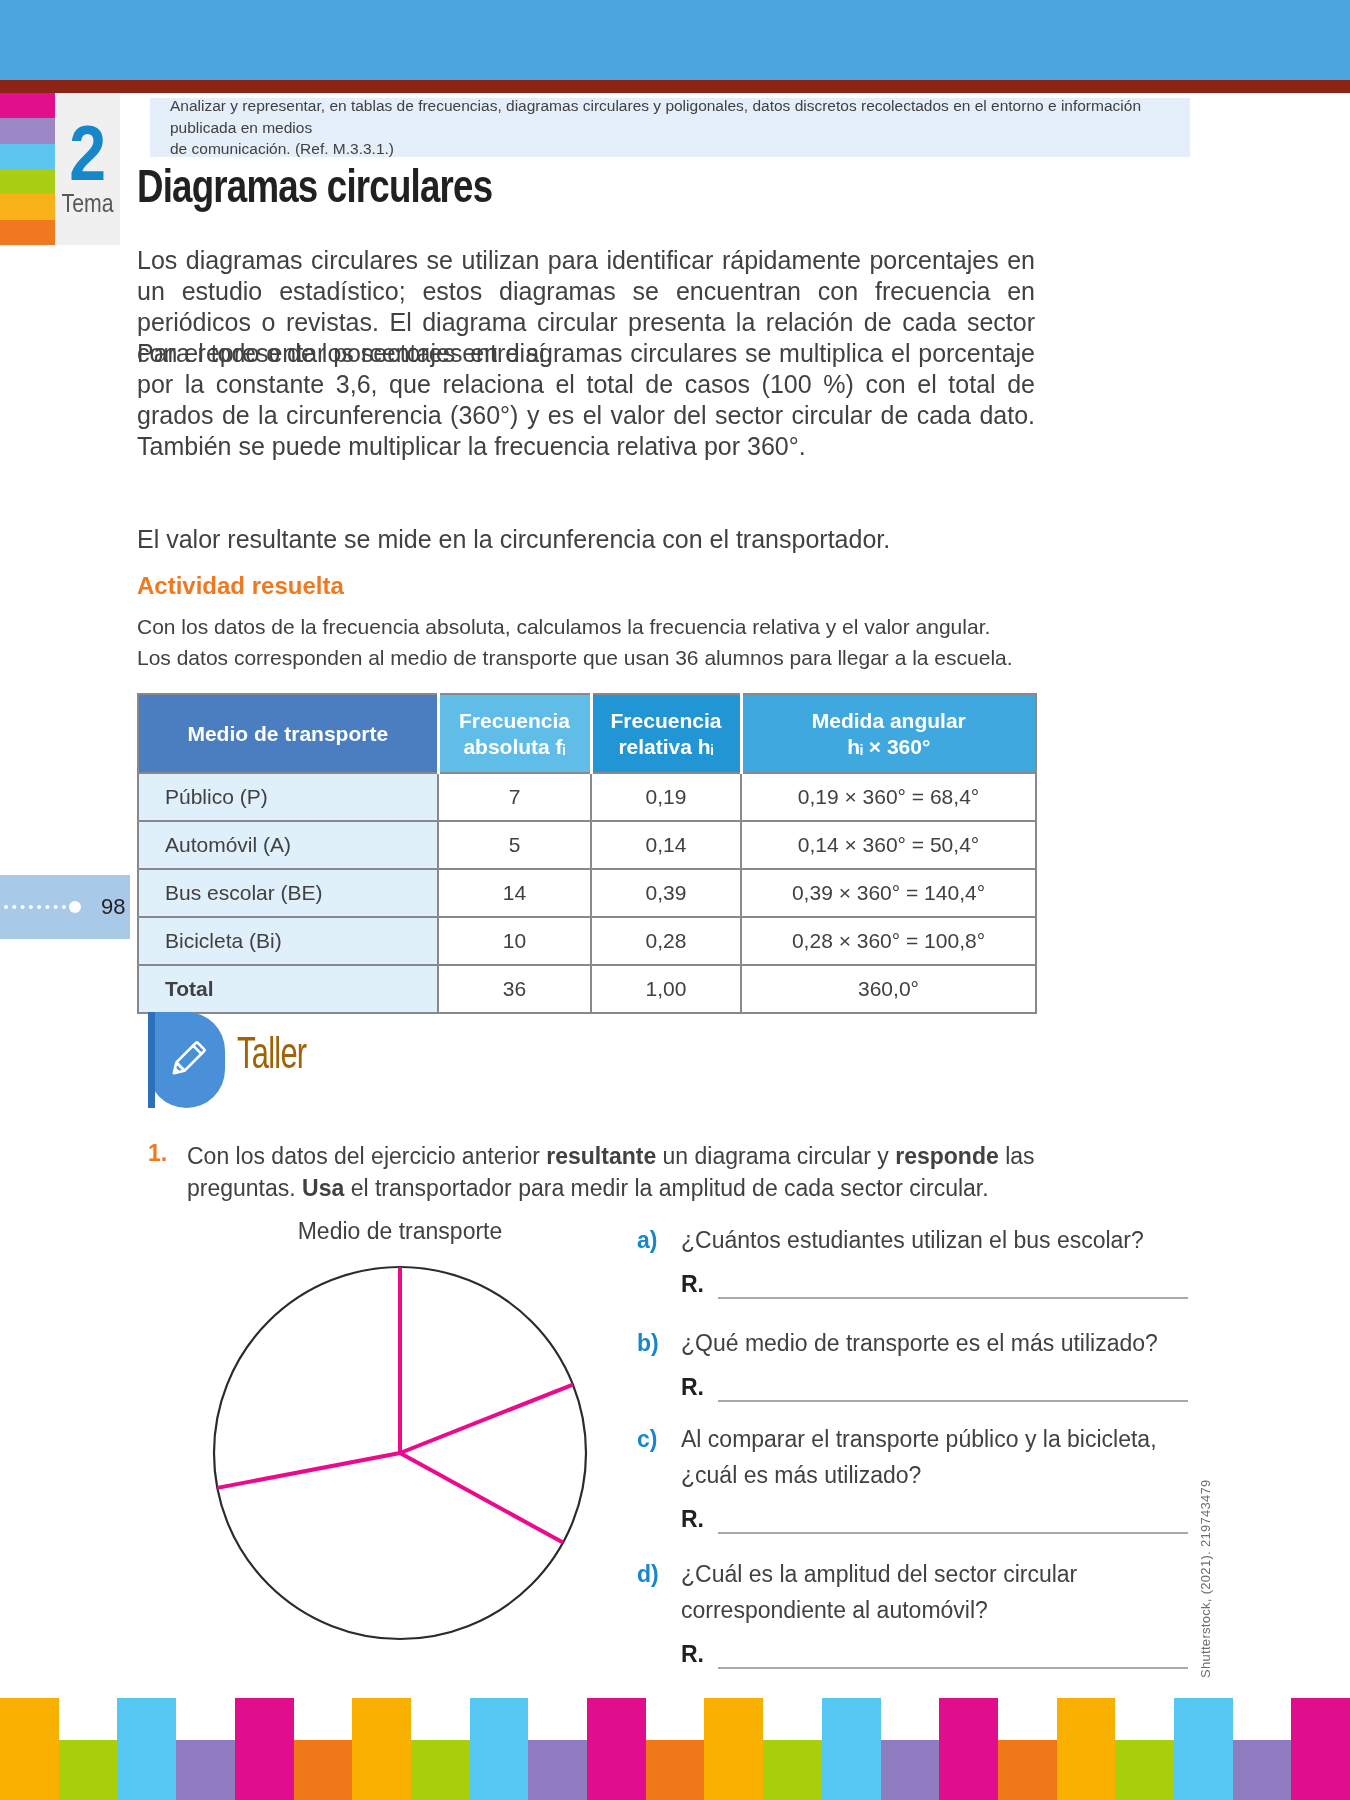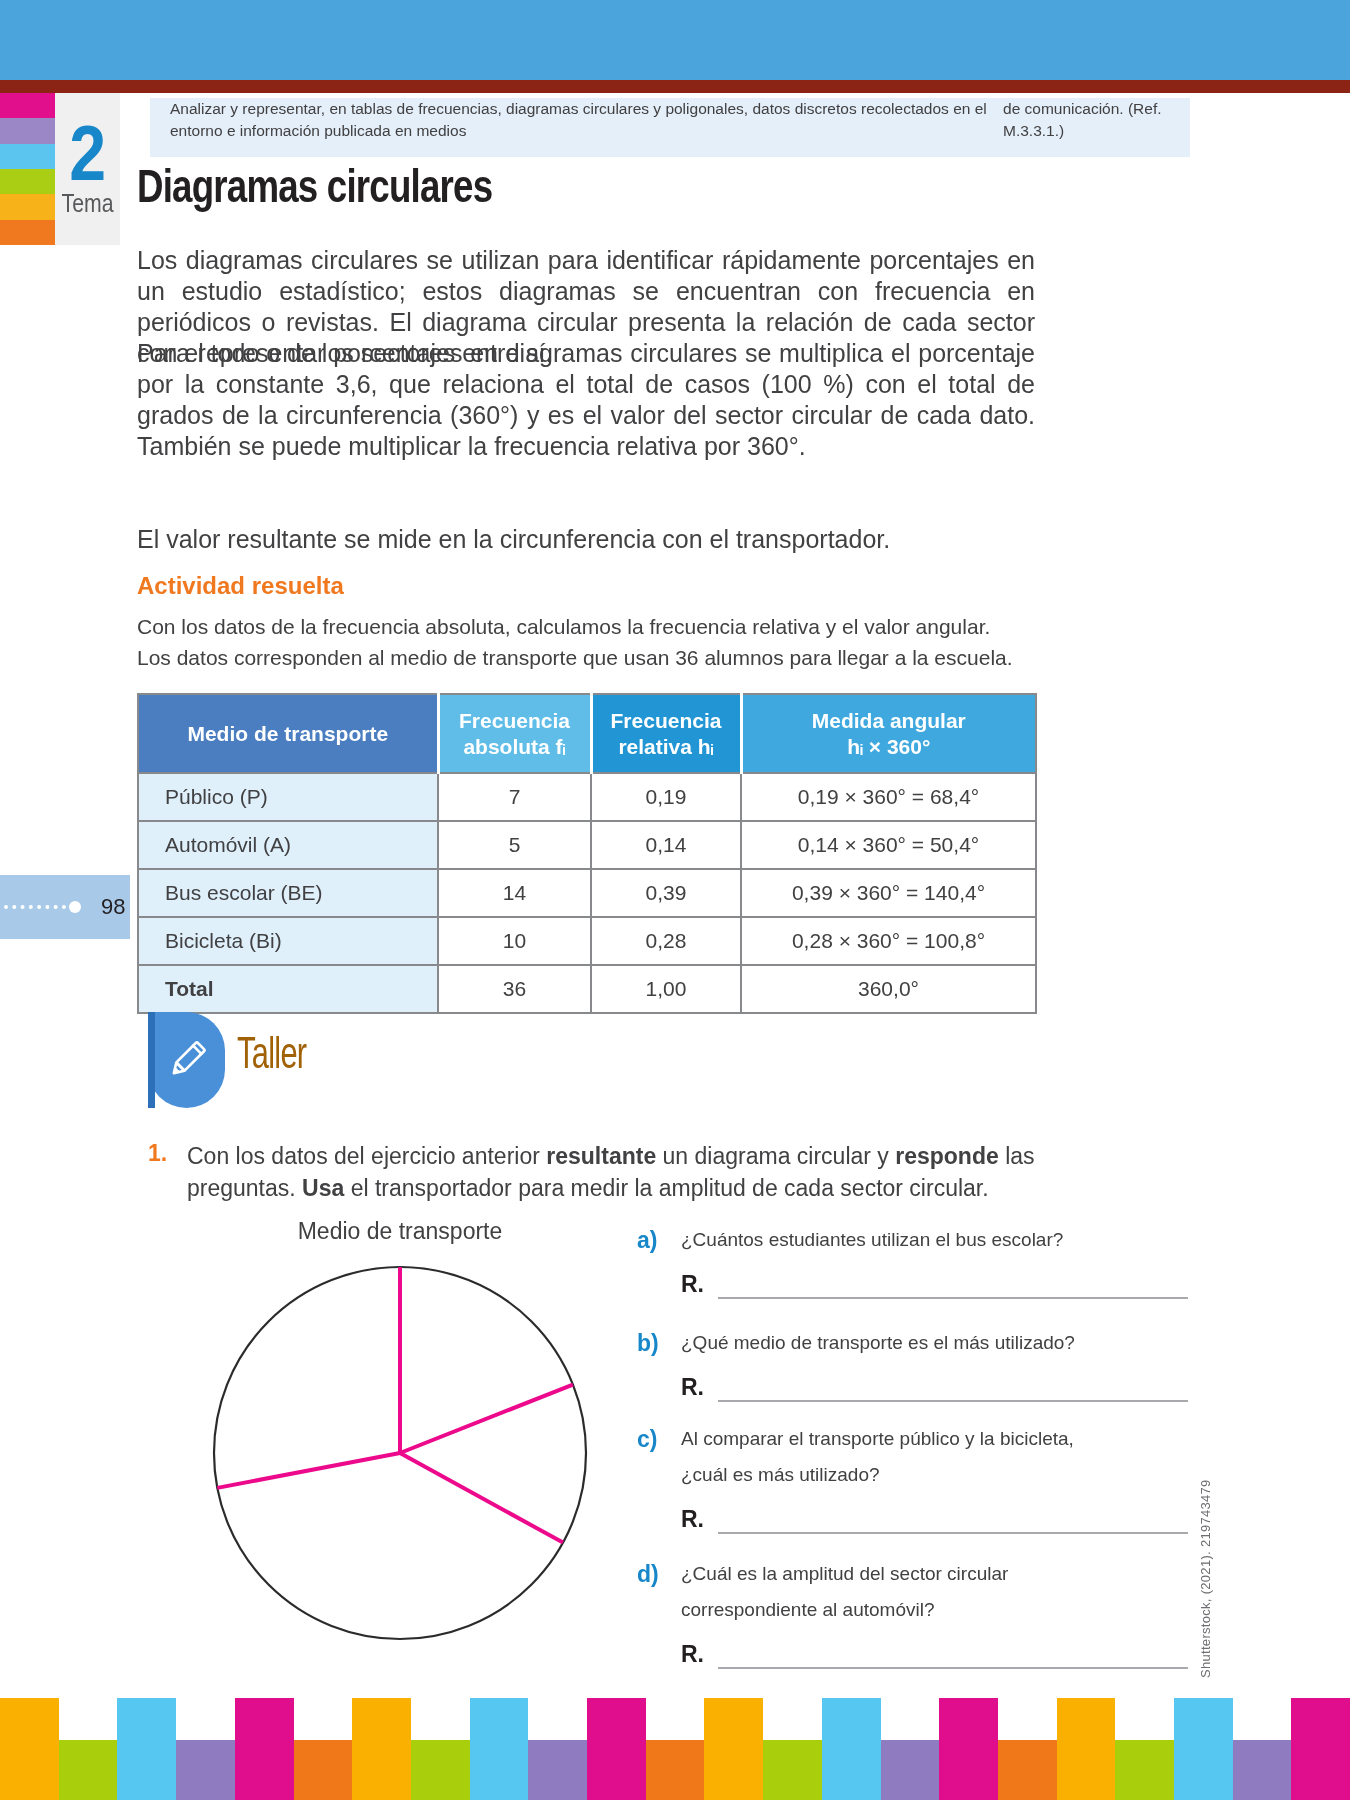--- a/index.html
+++ b/index.html
@@ -10,21 +10,21 @@
   #topblue{left:0;top:0;width:1350px;height:80px;background:var(--c_topblue);}
   #topred{left:0;top:80px;width:1350px;height:13px;background:var(--c_red);}
   
   #stripes{left:0;top:93px;width:55px;height:152px;display:flex;flex-direction:column;}
   #stripes div{flex:1;}
   #temabox{left:55px;top:93px;width:65px;height:152px;background:#F0F0F1;display:flex;flex-direction:column;align-items:center;justify-content:center;}
   #temanum{font-size:78px;font-weight:700;color:var(--c_blue);line-height:0.85;transform:scaleX(0.85);}
   #temalabel{font-size:25px;color:#58595B;margin-top:2px;transform:scaleX(0.85);}
   
   #stdbox{left:150px;top:98px;width:1040px;height:59px;background:#E5EFF9;
-          font-size:15.5px;line-height:21.5px;display:flex;flex-direction:row;justify-content:center;padding:0 20px;box-sizing:border-box;}
+          font-size:15.5px;line-height:21.5px;display:flex;flex-direction:column;justify-content:center;padding:0 20px;box-sizing:border-box;}
   
   #title{left:137px;top:158px;font-size:47px;font-weight:700;color:#232021;white-space:nowrap;}
   #title span{display:inline-block;transform:scaleX(0.78);transform-origin:left center;letter-spacing:-1px;}
   
   .para{left:137px;width:898px;font-size:25px;line-height:31px;text-align:justify;}
   #p1{top:245px;}
   #p2{top:338px;}
   #p3{top:524px;text-align:left;}
   #acth{left:137px;top:572px;font-size:24px;font-weight:700;color:var(--c_orange);}
   #actlead{left:137px;top:611px;width:905px;font-size:21px;line-height:31px;text-align:left;}
@@ -58,21 +58,21 @@
   #piesvg{left:200px;top:1253px;}
   
   #questions{left:637px;top:1222px;width:551px;}
   .q{position:absolute;left:0;width:551px;}
   .q:nth-of-type(1){top:0;}
   .q:nth-of-type(2){top:103px;}
   .q:nth-of-type(3){top:199px;}
   .q:nth-of-type(4){top:334px;}
   .qrow{display:flex;}
   .qletter{width:44px;flex:0 0 44px;font-weight:700;color:var(--c_blue);font-size:23px;line-height:36px;}
-  .qtext{font-size:19px;line-height:36px;}
+  .qtext{font-size:23px;line-height:36px;}
   .rrow{display:flex;margin-left:44px;margin-top:5px;height:36px;align-items:flex-end;}
   .rlabel{font-weight:700;font-size:23px;color:#231F20;line-height:30px;}
   .rline{flex:1;border-bottom:2px solid #A7A9AC;margin-left:14px;height:28px;}
   
   #credit{left:1198px;top:1468px;width:22px;height:210px;writing-mode:vertical-rl;transform:rotate(180deg);
           font-size:13px;color:#6D6E71;letter-spacing:0.3px;white-space:nowrap;}
   
   #strip{left:0;bottom:0;width:1350px;height:102px;display:flex;align-items:flex-end;}
   #strip div{flex:1;}
 </style>

